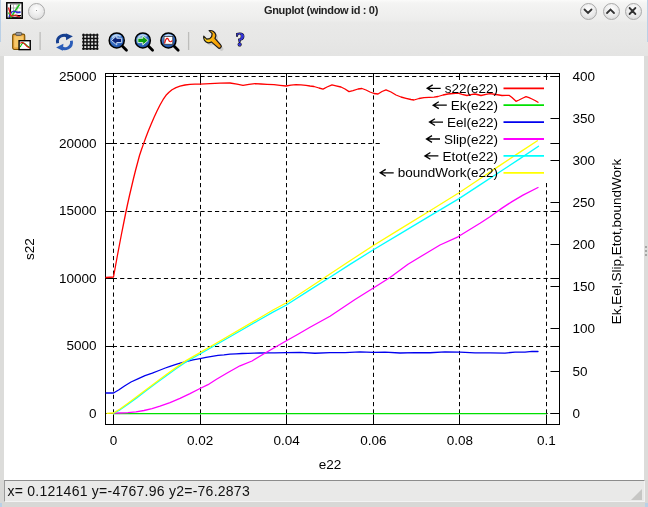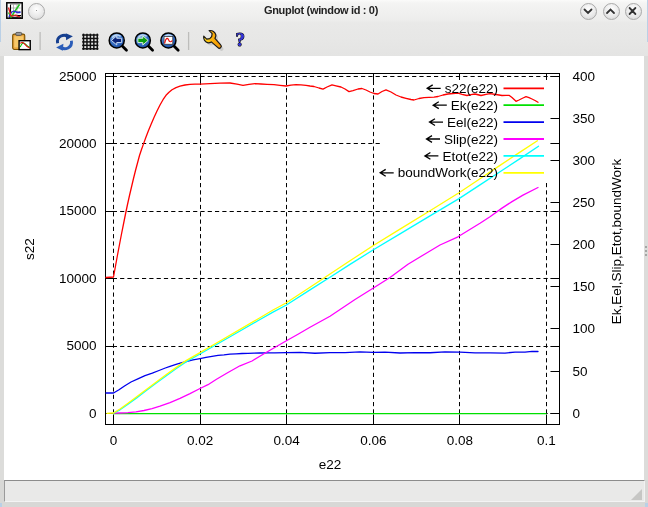--- a/index.html
+++ b/index.html
@@ -21,20 +21,21 @@
   background:radial-gradient(circle at 50% 35%,#ffffff,#e8e8e8 60%,#cfcfcf 100%);
   border:1px solid #a9a9a9;}
 .edgeblue{position:absolute;background:#bad0e6;}
 </style>
 </head>
 <body>
 <div id="chrome"></div>
 <div id="canvas"></div>
 <div id="statusarea"></div>
 <div id="statusfield">
+    <div id="statustext">x= 0.121461 y=-4767.96 y2=-76.2873</div>
     <div id="grip"></div>
   </div>
 <div id="titletext">Gnuplot (window id : 0)</div>
 
 <svg style="position:absolute;left:6px;top:2px" width="17" height="17" viewBox="0 0 17 17">
   <rect x="0.8" y="0.8" width="15.4" height="15.4" fill="#ffffff" stroke="#000" stroke-width="1.5"></rect>
   <path d="M5 2.5 H14.5 M5 6 H14.5 M5 9.5 H14.5 M7.5 2.5 V13 M11 2.5 V13" stroke="#999" stroke-width="0.7" fill="none"></path>
   <path d="M4.5 2.5 V13.5 M3 13.5 H15 M3 15.3 H15" stroke="#000" stroke-width="1.1" fill="none"></path>
   <path d="M2.5 10.5 L5 15 L13.5 2.5" stroke="#21c421" stroke-width="1.5" fill="none"></path>
   <path d="M3 15 C5 10.5,6.5 8.5,8.5 9.3 C10 10,11.5 11.5,14.5 10" stroke="#2b2bd8" stroke-width="1.4" fill="none"></path>

